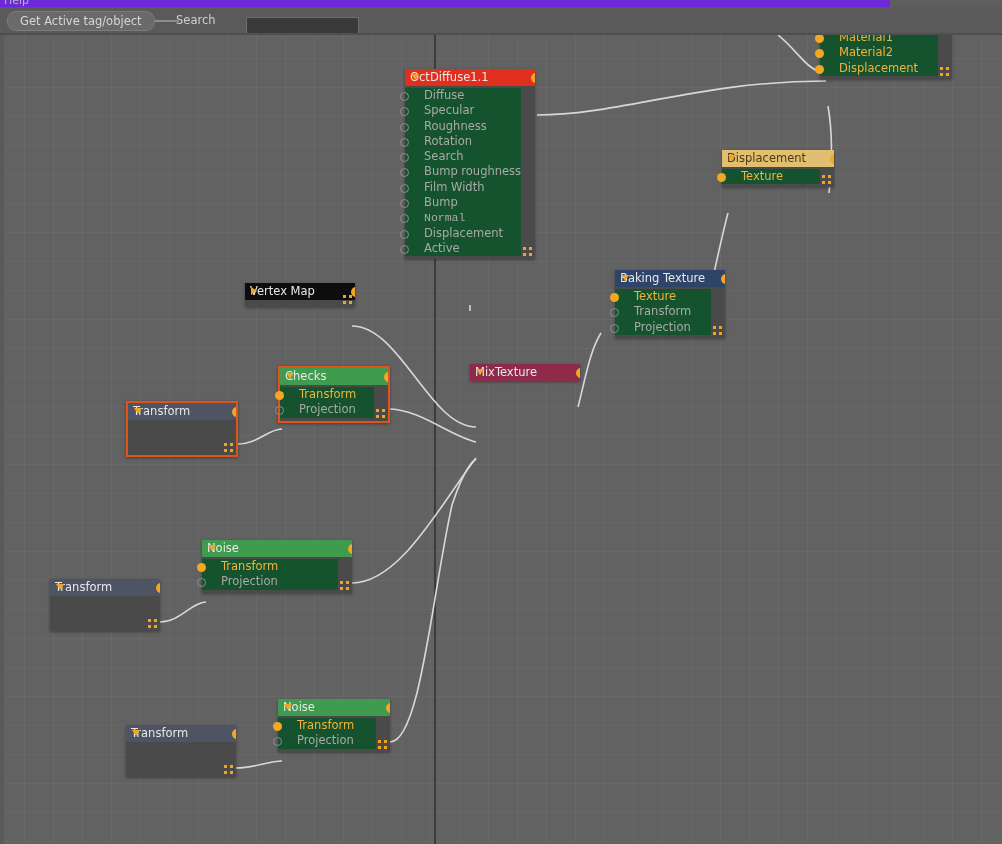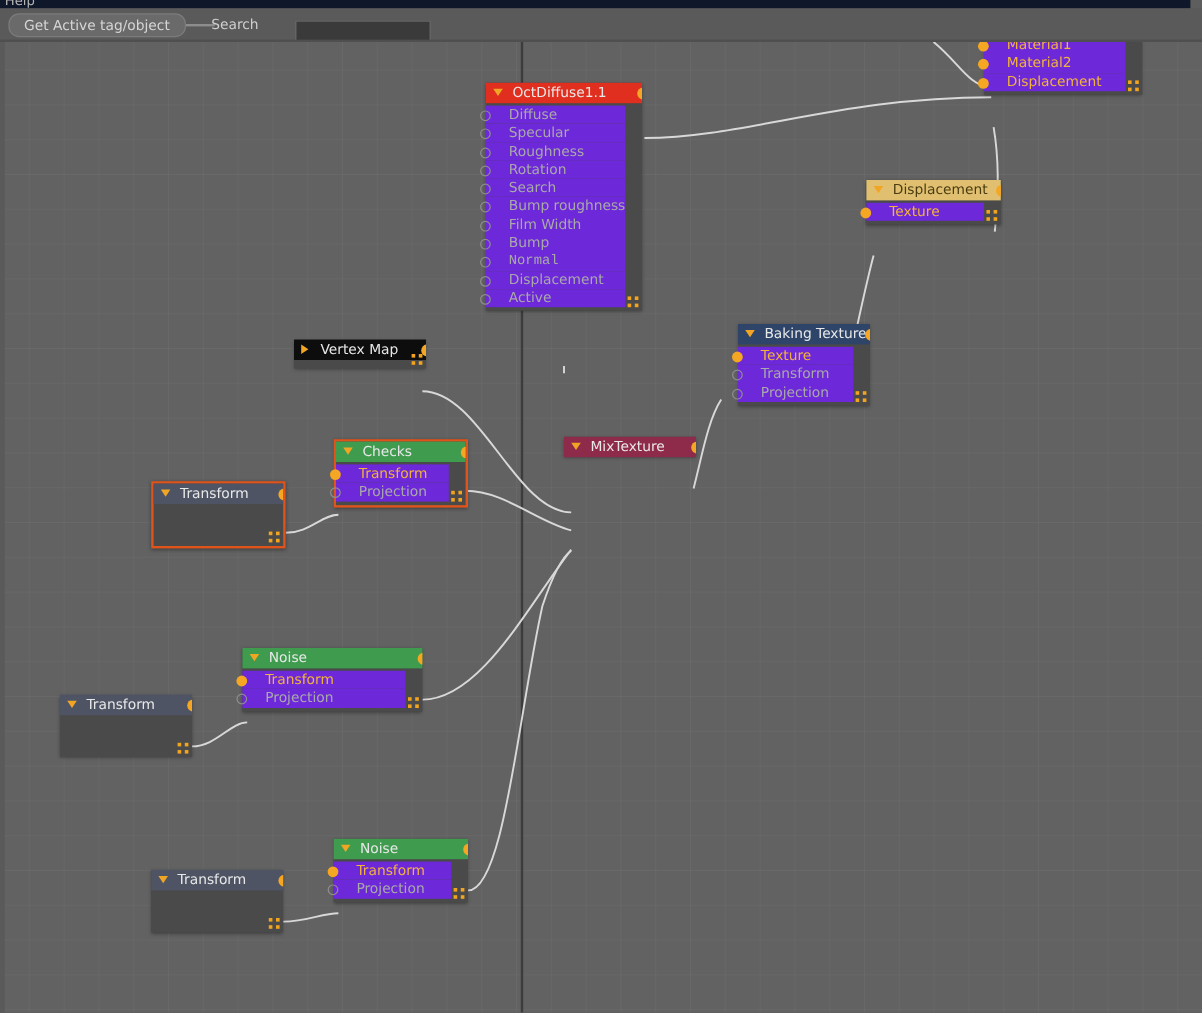--- a/index.html
+++ b/index.html
@@ -1,22 +1,22 @@
 <!DOCTYPE html>
 <html><head>
 <meta charset="utf-8">
 <style>
   html,body{margin:0;padding:0;background:#5e5e5e;}
   body{width:1002px;height:844px;overflow:hidden;
        font-family:"DejaVu Sans","Liberation Sans",sans-serif;}
   #app{position:relative;width:1002px;height:844px;overflow:hidden;}
 
   
-  .menubar{position:absolute;left:0;top:0;width:992px;height:7px;
-           background:#0f172a;overflow:hidden;}
+  .menubar{position:absolute;left:0;top:0;width:890px;height:7px;
+           background:#6d28d9;overflow:hidden;}
   .menubar .mtxt{position:absolute;left:4px;top:-6px;font-size:11px;color:#b6b6b6;}
   .toolbar{position:absolute;left:0;top:7px;width:1002px;height:26px;background:#5a5a5a;}
   .tagbar{position:absolute;left:0;top:33px;width:1002px;height:23px;background:#4f4f4f;}
 
   .pill{position:absolute;left:7px;top:4px;height:18px;line-height:18px;
         padding:0 12px;border-radius:9px;background:#6a6a6a;
         border:1px solid #7b7b7b;color:#d6d6d6;font-size:11.5px;white-space:nowrap;}
   .dash{position:absolute;left:155px;top:13px;width:24px;height:2px;background:#8d8d8d;}
   .searchlabel{position:absolute;left:176px;top:13px;transform:translateY(-50%);
                font-size:11.5px;color:#cfcfcf;}
@@ -36,35 +36,35 @@
   .axis-v{position:absolute;left:434px;top:0;width:2px;height:809px;background:#3c3c3c;}
   .leftgutter{position:absolute;left:0;top:0;width:4px;height:809px;background:#5a5a5a;}
 
   svg.wires{position:absolute;left:0;top:0;width:1002px;height:809px;pointer-events:none;}
 
   
   .node{position:absolute;box-sizing:border-box;background:#4a4a4a;
         box-shadow:0 1px 3px rgba(0,0,0,.35);}
   .node.sel{border:2px solid #e0541c;}
   .nhead{position:relative;height:17px;line-height:17px;font-size:11.5px;
-         padding-left:22px;color:#e8e8e8;white-space:nowrap;overflow:hidden;}
+         padding-left:5px;color:#e8e8e8;white-space:nowrap;overflow:hidden;}
   .nhead .tri{position:absolute;left:6px;top:5px;width:0;height:0;}
   .tri.down{border-left:4.5px solid transparent;border-right:4.5px solid transparent;
             border-top:6px solid #f0a524;}
   .tri.right{border-top:4.5px solid transparent;border-bottom:4.5px solid transparent;
              border-left:6px solid #f0a524;top:4px;}
   .nbody{padding:2px 0 3px 0;position:relative;}
   .port{position:relative;height:15.3px;line-height:15.3px;font-size:11.5px;
         padding-left:19px;white-space:nowrap;}
   .port .dot{position:absolute;left:-5.5px;top:4px;width:9px;height:9px;border-radius:50%;}
   .dot.filled{background:#f5a623;}
   .dot.hollow{background:transparent;border:1.5px solid #8e8e8e;box-sizing:border-box;}
   .port.on{color:#f2b33c;}
   .port.off{color:#a9a9a9;}
-  .rowbg{background:#6d28d9;}
+  .rowbg{background:#14532d;}
   .grip{position:absolute;right:3px;bottom:3px;width:9px;height:9px;}
   .grip i{position:absolute;width:3px;height:3px;background:#f3a41f;}
   .grip i:nth-child(1){left:0;top:0}.grip i:nth-child(2){right:0;top:0}
   .grip i:nth-child(3){left:0;bottom:0}.grip i:nth-child(4){right:0;bottom:0}
   .outdot{position:absolute;right:-5.5px;width:10px;height:10px;border-radius:50%;
           background:#f5a623;}
   .headout{top:3.5px;}
 </style>
 </head>
 <body>

